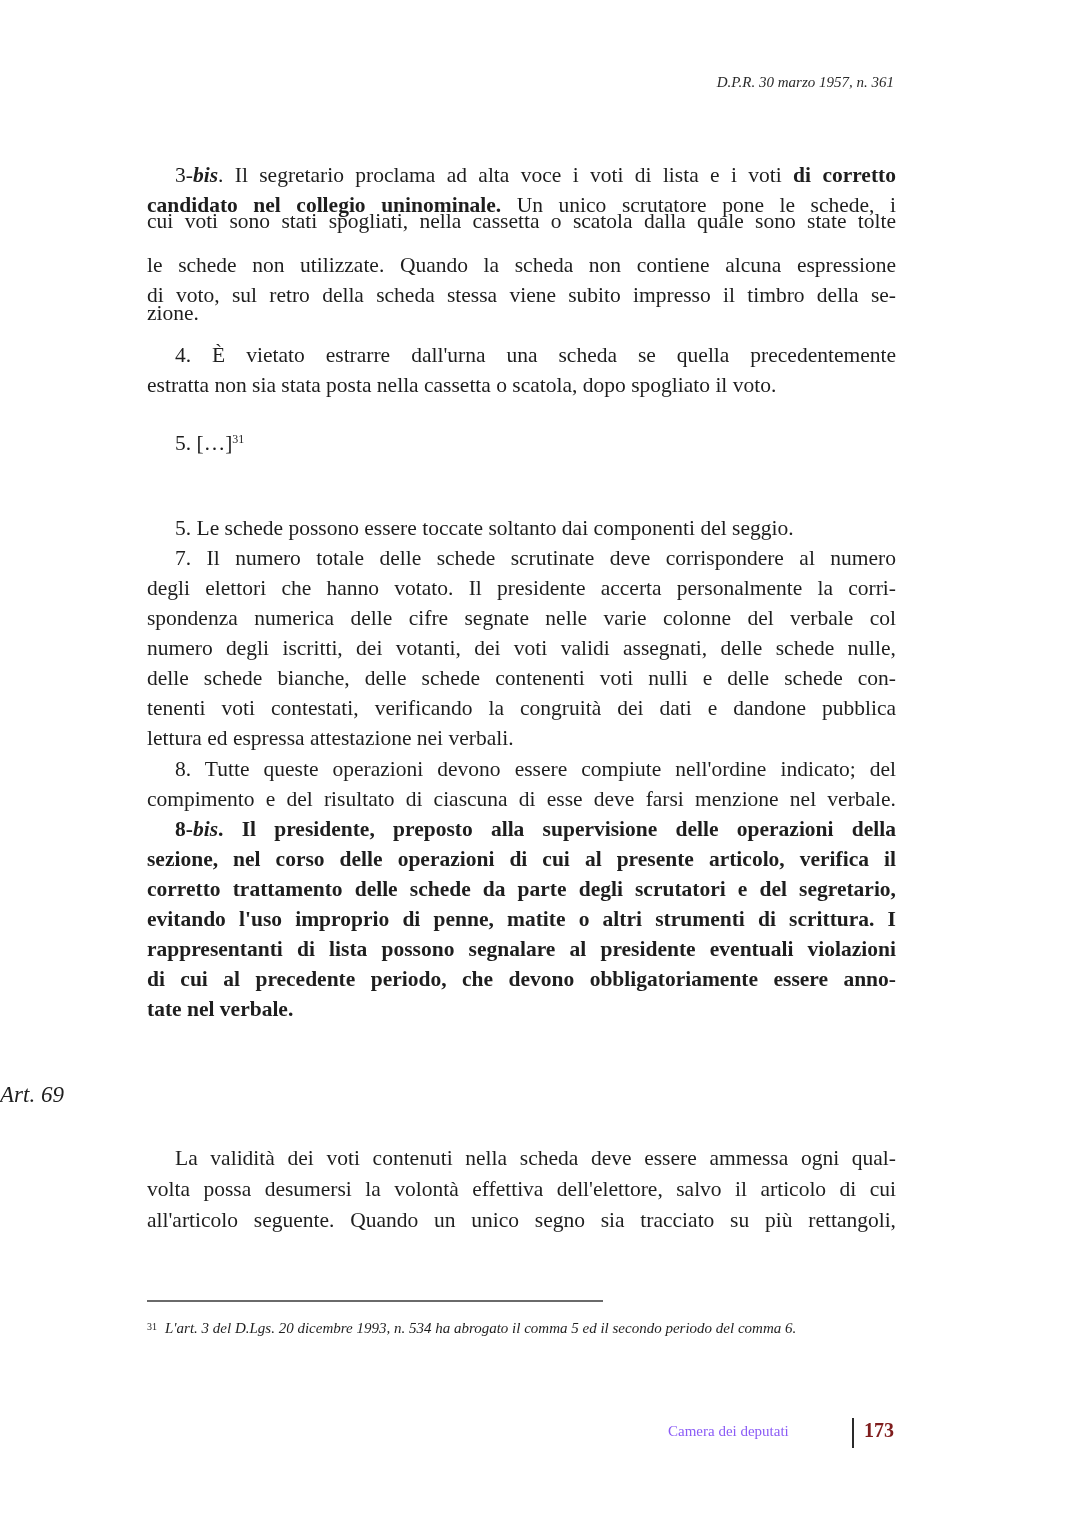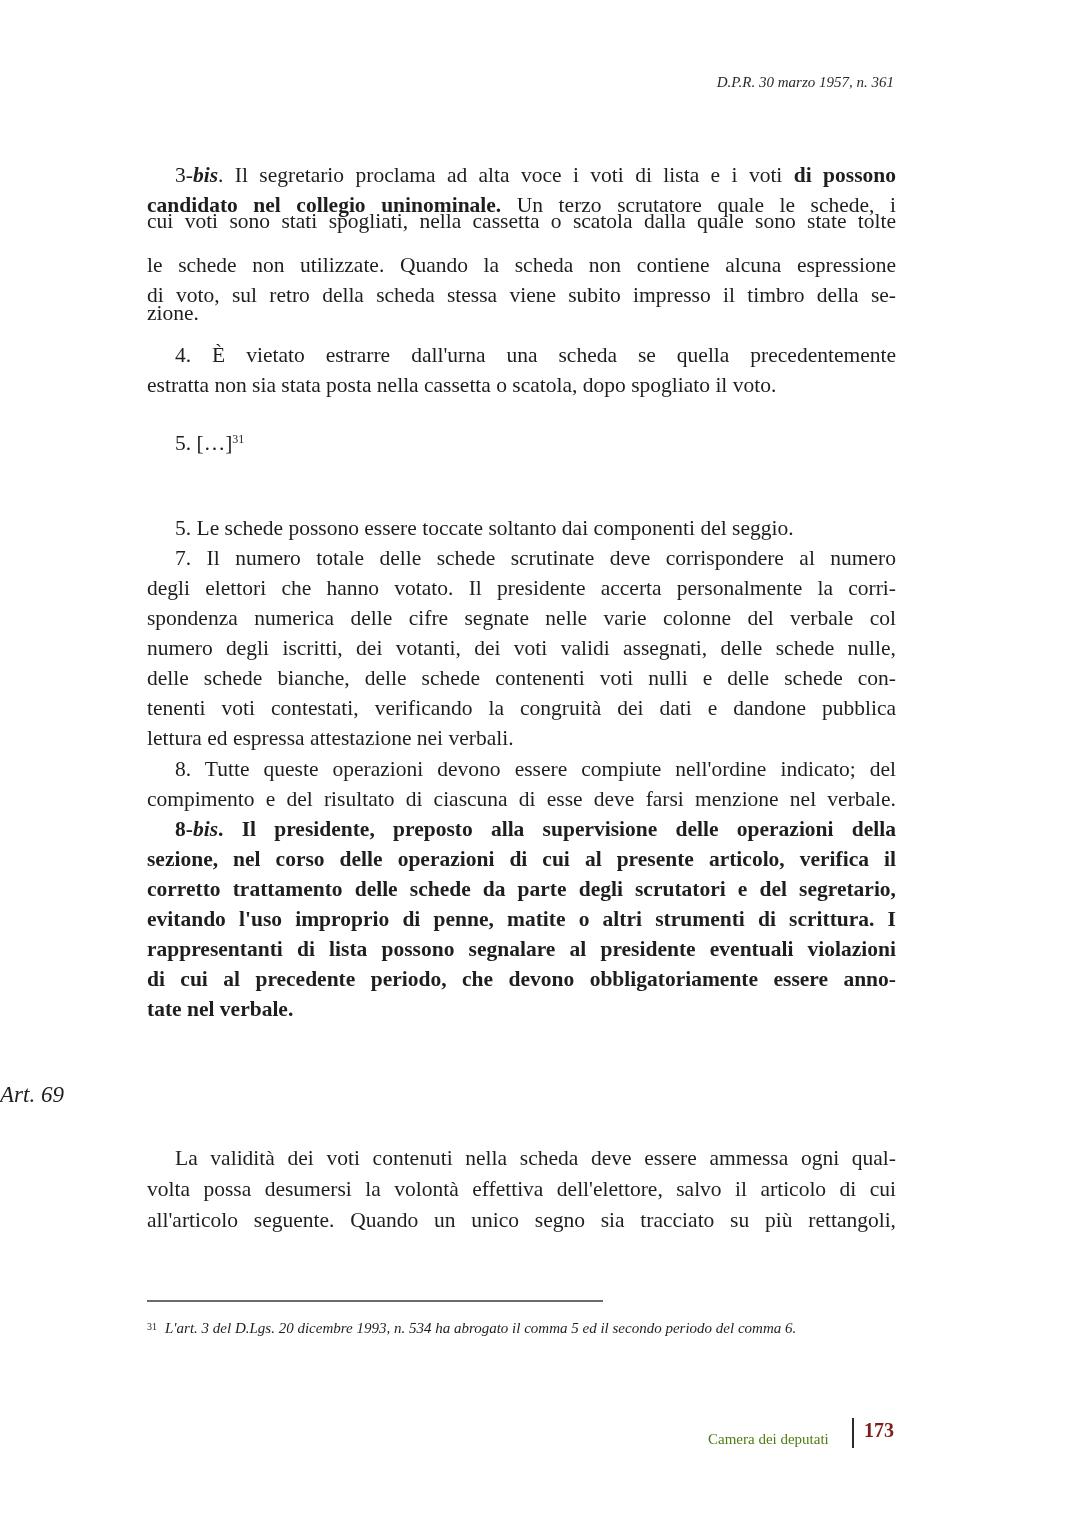--- a/index.html
+++ b/index.html
@@ -82,24 +82,23 @@
       position: relative;
       top: -1px;
       margin-right: 8px;
     }
     .footnote .fn-text {
       font-style: italic;
     }
     .footer-publisher {
       position: absolute;
       top: 1423px;
-      left: 708px;
+      left: 668px;
       font-size: 15px;
-      color: #4d7c0f;
-      margin-top: 8px;
+      color: #8b5cf6;
     }
     .footer-sep {
       position: absolute;
       top: 1418px;
       left: 852px;
       width: 2px;
       height: 30px;
       background: #2a2a2a;
     }
     .footer-page {
@@ -110,22 +109,22 @@
       font-weight: bold;
       color: #7f1d1d;
     }
   </style>
 </head>
 <body>
 
 <div class="running-header">D.P.R. 30 marzo 1957, n. 361</div>
 
 <div>
-  <div class="line indent" style="top:160px"><span>3-</span><span class="it">bis</span><span>. Il segretario proclama ad alta voce i voti di lista e i voti </span><span class="bold">di possono</span></div>
-  <div class="line" style="top:190px"><span class="bold">candidato nel collegio uninominale.</span><span> Un terzo scrutatore quale le schede, i</span></div>
+  <div class="line indent" style="top:160px"><span>3-</span><span class="it">bis</span><span>. Il segretario proclama ad alta voce i voti di lista e i voti </span><span class="bold">di corretto</span></div>
+  <div class="line" style="top:190px"><span class="bold">candidato nel collegio uninominale.</span><span> Un unico scrutatore pone le schede, i</span></div>
   <div class="line" style="top:206px">cui voti sono stati spogliati, nella cassetta o scatola dalla quale sono state tolte</div>
   <div class="line" style="top:250px">le schede non utilizzate. Quando la scheda non contiene alcuna espressione</div>
   <div class="line" style="top:280px">di voto, sul retro della scheda stessa viene subito impresso il timbro della se-</div>
   <div class="line last" style="top:298px">zione.</div>
 </div>
 
 <div>
   <div class="line indent" style="top:340px">4. È vietato estrarre dall'urna una scheda se quella precedentemente</div>
   <div class="line last" style="top:370px">estratta non sia stata posta nella cassetta o scatola, dopo spogliato il voto.</div>
 </div>

